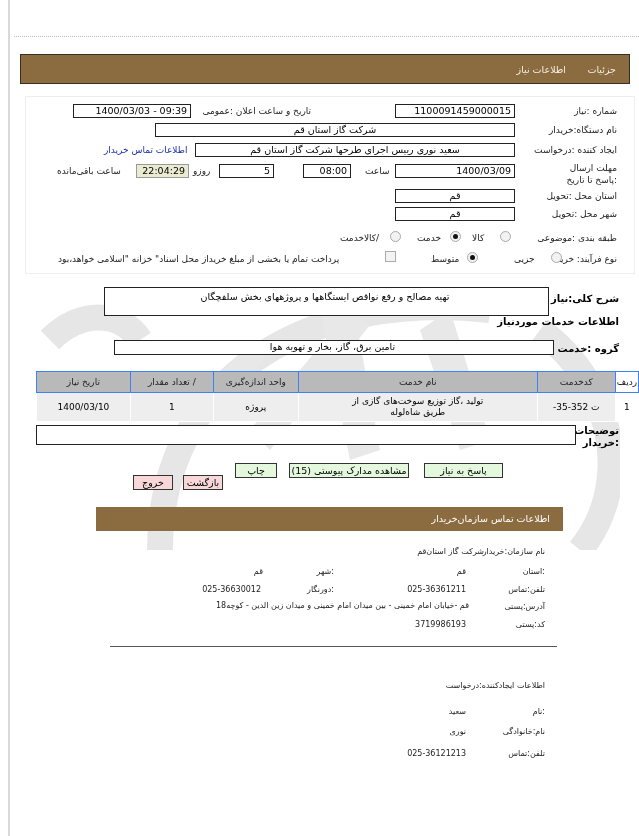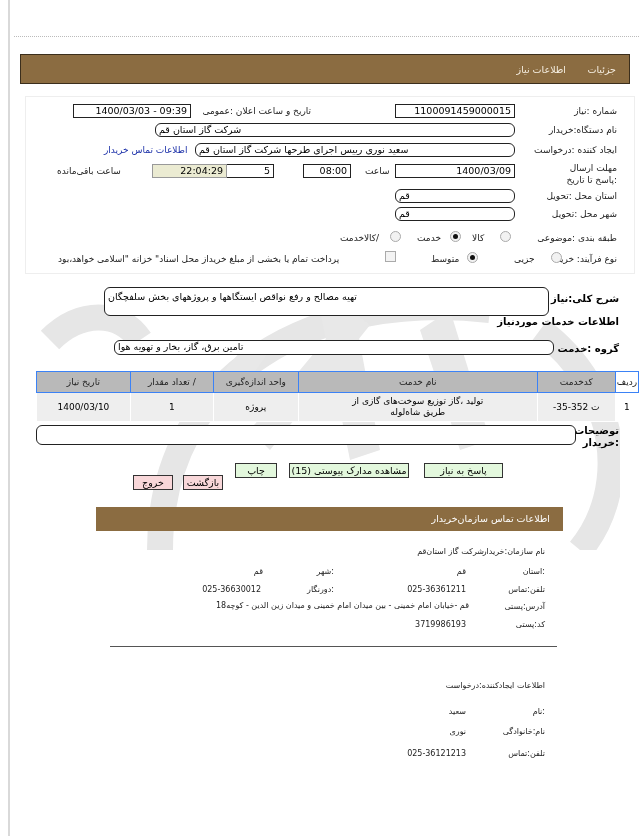--- a/index.html
+++ b/index.html
@@ -10,21 +10,21 @@
   .vline { left:8px; top:0; width:2px; height:836px; background:#d9d9d9; }
   .dots { left:14px; top:36px; width:625px; height:1px; border-top:1px dotted #bbb; }
   .topbar { left:20px; top:54px; width:610px; height:30px; background:#8b6c41;
             border:1px solid #3b2e1c; box-sizing:border-box; }
   .topbar span { position:absolute; top:9px; color:#f6efe2; font-size:9.5px; }
   .panel { left:25px; top:96px; width:610px; height:178px; border:1px solid #eee; box-sizing:border-box; }
   .lbl { font-size:9px; color:#222; white-space:nowrap; direction:rtl; }
   .fld { border:1px solid #222; background:#fff; box-sizing:border-box; height:14px;
          font-size:9.5px; line-height:12px; padding:0 3px; white-space:nowrap; overflow:hidden; }
   .fld.ltr { direction:ltr; text-align:right; }
-  .fld.rt { direction:rtl; text-align:left;border-radius:6px; }
+  .fld.rt { direction:rtl; text-align:center; }
   .timer { background:#ebebd2; border:1px solid #999; }
   .link { color:#1a2fa8; font-size:9px; direction:rtl; white-space:nowrap; }
   .radio { width:11px; height:11px; border-radius:50%; border:1px solid #aaa;
            background:#f2f2f2; box-sizing:border-box; }
   .radio.on::after { content:""; position:absolute; left:2px; top:2px; width:5px; height:5px;
            border-radius:50%; background:#111; }
   .chk { width:11px; height:11px; border:1px solid #aaa; background:#f3f3f3; box-sizing:border-box; }
   .bold { font-weight:bold; font-size:10px; }
   table.items { border-collapse:collapse; font-size:9px; }
   table.items th { background:#b9b9b9; color:#222; font-weight:normal; height:18px; border:1px solid #3b82f6; }
@@ -77,21 +77,21 @@
 <div class="abs lbl" style="right:22px;top:145px">ایجاد کننده :درخواست</div>
 <div class="abs fld rt" style="left:195px;top:143px;width:320px">سعید نوری رییس اجرای طرحها شرکت گاز استان قم</div>
 <div class="abs link" style="left:104px;top:145px">اطلاعات تماس خریدار</div>
 
 <div class="abs lbl" style="right:22px;top:162px;width:70px;white-space:normal;line-height:12px">مهلت ارسال :پاسخ تا تاریخ</div>
 <div class="abs fld ltr" style="left:395px;top:164px;width:120px">1400/03/09</div>
 <div class="abs lbl" style="left:365px;top:166px">ساعت</div>
 <div class="abs fld ltr" style="left:303px;top:164px;width:48px">08:00</div>
 <div class="abs fld ltr" style="left:219px;top:164px;width:55px">5</div>
 <div class="abs lbl" style="left:193px;top:166px">روزو</div>
-<div class="abs fld ltr timer" style="left:152px;top:164px;width:75px">22:04:29</div>
+<div class="abs fld ltr timer" style="left:136px;top:164px;width:53px">22:04:29</div>
 <div class="abs lbl" style="left:57px;top:166px">ساعت باقی‌مانده</div>
 
 <div class="abs lbl" style="right:22px;top:191px">استان محل :تحویل</div>
 <div class="abs fld rt" style="left:395px;top:189px;width:120px">قم</div>
 
 <div class="abs lbl" style="right:22px;top:209px">شهر محل :تحویل</div>
 <div class="abs fld rt" style="left:395px;top:207px;width:120px">قم</div>
 
 <div class="abs lbl" style="right:22px;top:233px">طبقه بندی :موضوعی</div>
 <div class="abs radio" style="left:500px;top:231px"></div>

